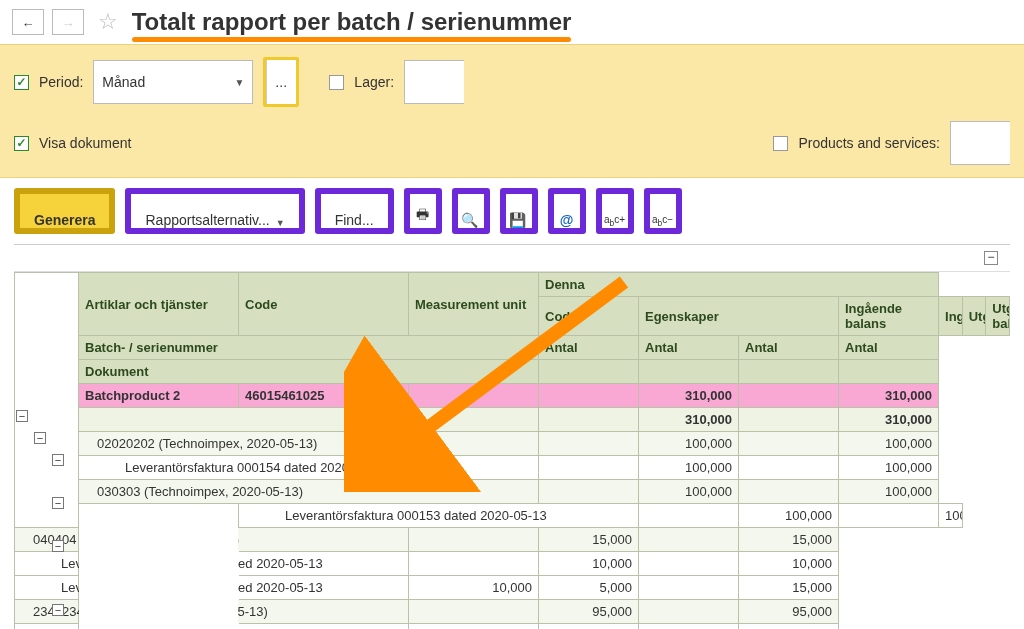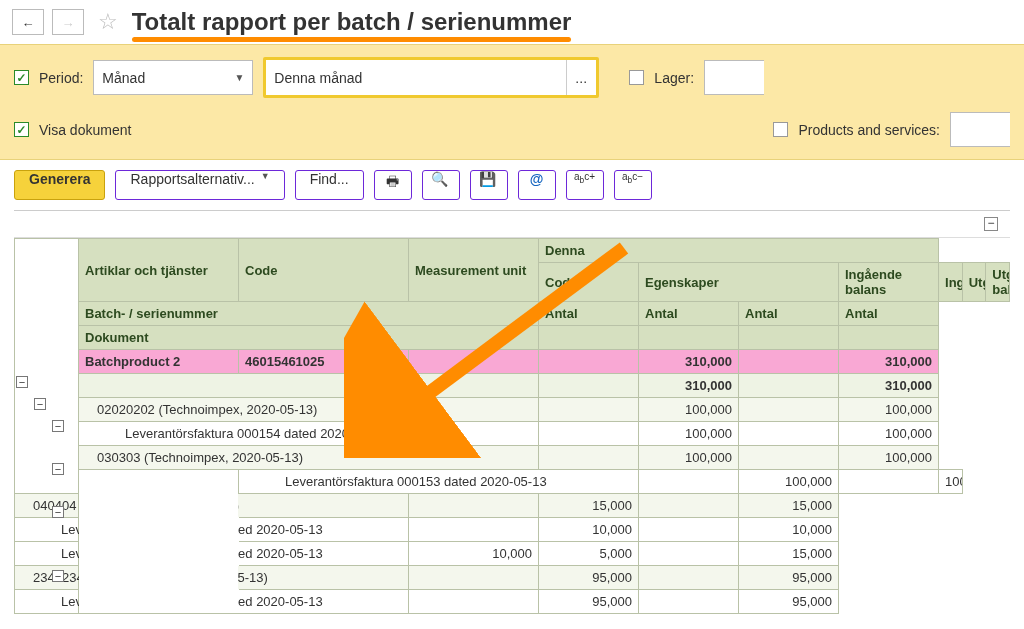--- a/index.html
+++ b/index.html
@@ -65,21 +65,21 @@
     justify-content: center;
     color: #2a8a2a;
     font-size: 12px;
     font-weight: bold;
   }
   .chk.unchecked { border-color:#999; color: transparent; }
   .lbl { font-size: 14px; }
   .select-box, .input-box {
     border: 1px solid #bbb;
     background: #fff;
-    height: 35px;
+    height: 44px;
     display: flex;
     align-items: center;
     padding: 0 8px;
     font-size: 14px;
   }
   .select-box { width: 160px; justify-content: space-between; }
   .select-caret { font-size: 10px; color:#555; }
   .period-group {
     display: flex;
     border: 3px solid #f0c92e;
@@ -105,26 +105,26 @@
     width: 60px;
     border-right: none;
   }
   .toolbar {
     display: flex;
     align-items: center;
     gap: 10px;
     padding: 10px 14px;
   }
   .btn {
-    height: 30px;
-    border: 1px solid #6d28d9;
+    height: 46px;
+    border: 6px solid #6d28d9;
     background: #fff;
     padding: 0 14px;
     display: flex;
-    align-items: flex-start;
+    align-items: flex-end;
     gap: 6px;
     font-size: 14px;
     cursor: pointer;
     border-radius: 3px;
   }
   .btn.primary {
     background: #f6d23b;
     border-color: #c9a20d;
     font-weight: bold;
   }
@@ -221,23 +221,20 @@
 
 <div class="filter-panel">
   <div class="filter-row">
     <span class="chk">✓</span>
     <span class="lbl">Period:</span>
     <div class="select-box">
       <span>Månad</span>
       <span class="select-caret">▼</span>
     </div>
     <div class="period-group">
-      <div class="input-box period-input">
-        <span>Denna månad</span>
-      </div>
       <div class="input-box period-ellipsis">...</div>
     </div>
     <div class="filter-right">
       <span class="chk unchecked">✓</span>
       <span class="lbl">Lager:</span>
       <div class="input-box wide-input"></div>
     </div>
   </div>
   <div class="filter-row">
     <span class="chk">✓</span>

